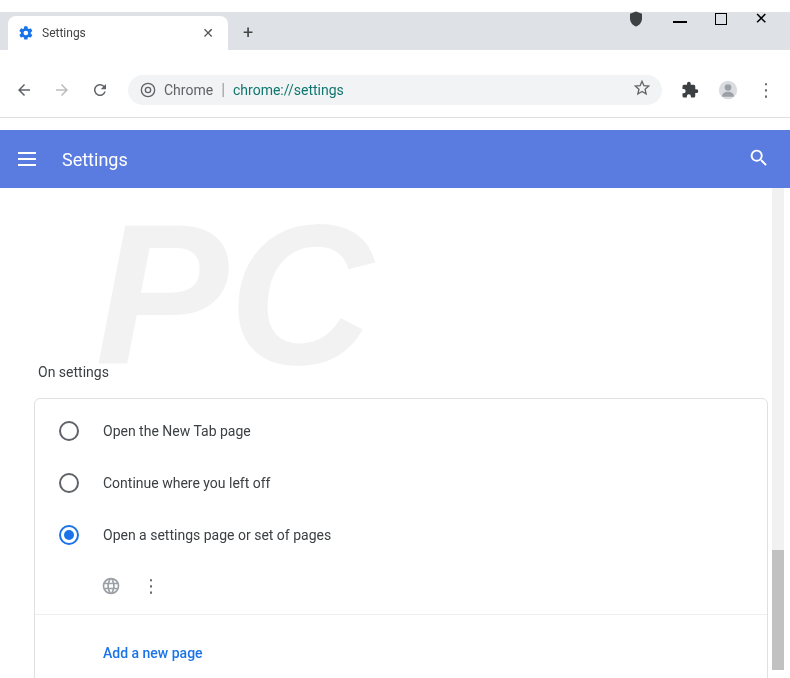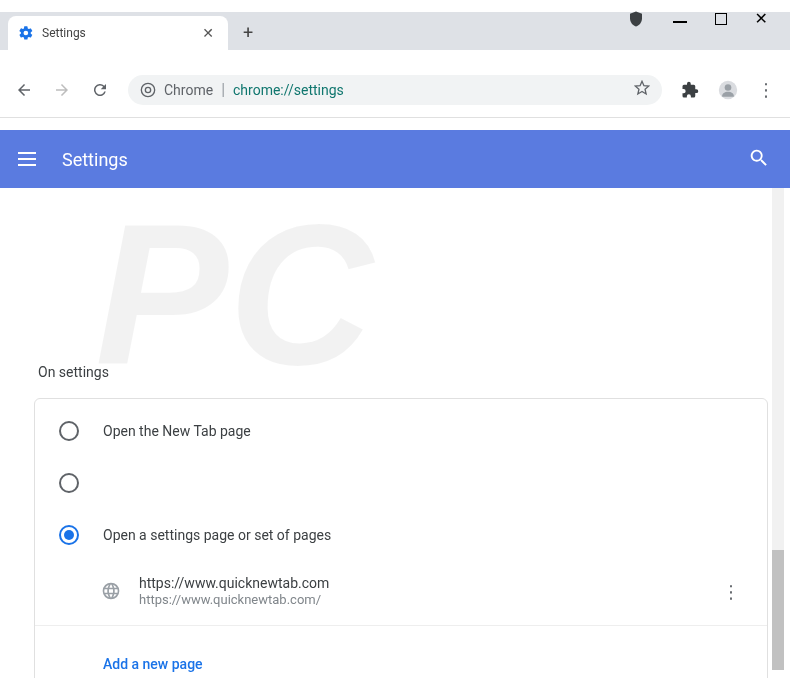--- a/index.html
+++ b/index.html
@@ -177,35 +177,32 @@
 <div class="content-wrap">
   <div class="content">
     <div class="section-title">On settings</div>
     <div class="card">
       <div class="radio-row">
         <div class="radio"></div>
         <div class="radio-label">Open the New Tab page</div>
       </div>
       <div class="radio-row">
         <div class="radio"></div>
+        <div class="radio-label">Continue where you left off</div>
       </div>
       <div class="radio-row">
         <div class="radio selected"></div>
         <div class="radio-label">Open a settings page or set of pages</div>
       </div>
       <div class="page-entry">
         <span class="globe">
           <svg width="20" height="20" viewBox="0 0 24 24">
               <path fill="#9aa0a6" d="M12 2a10 10 0 1 0 10 10A10 10 0 0 0 12 2zm6.9 6h-2.95a15.6 15.6 0 0 0-1.38-3.56A8 8 0 0 1 18.9 8zM12 4a13.5 13.5 0 0 1 1.9 4h-3.8A13.5 13.5 0 0 1 12 4zM4.26 14a7.8 7.8 0 0 1 0-4h3.38a16.5 16.5 0 0 0 0 4zm.84 2h2.95a15.6 15.6 0 0 0 1.38 3.56A8 8 0 0 1 5.1 16zm2.95-8H5.1a8 8 0 0 1 4.33-3.56A15.6 15.6 0 0 0 8.05 8zM12 20a13.5 13.5 0 0 1-1.9-4h3.8A13.5 13.5 0 0 1 12 20zm2.34-6H9.66a14.7 14.7 0 0 1 0-4h4.68a14.7 14.7 0 0 1 0 4zm.23 5.56A15.6 15.6 0 0 0 15.95 16h2.95a8 8 0 0 1-4.33 3.56zM16.36 14a16.5 16.5 0 0 0 0-4h3.38a7.8 7.8 0 0 1 0 4z"></path>
             </svg>
         </span>
-        <div class="page-info">
-          <div class="page-title-txt">https://www.quicknewtab.com</div>
-          <div class="page-url-txt">https://www.quicknewtab.com/</div>
-        </div>
         <div class="more-btn">
           <span>⋮</span>
         </div>
       </div>
       <div class="link-row first-link">
         <span class="link">Add a new page</span>
       </div>
     </div>
     <div class="advanced">
       

